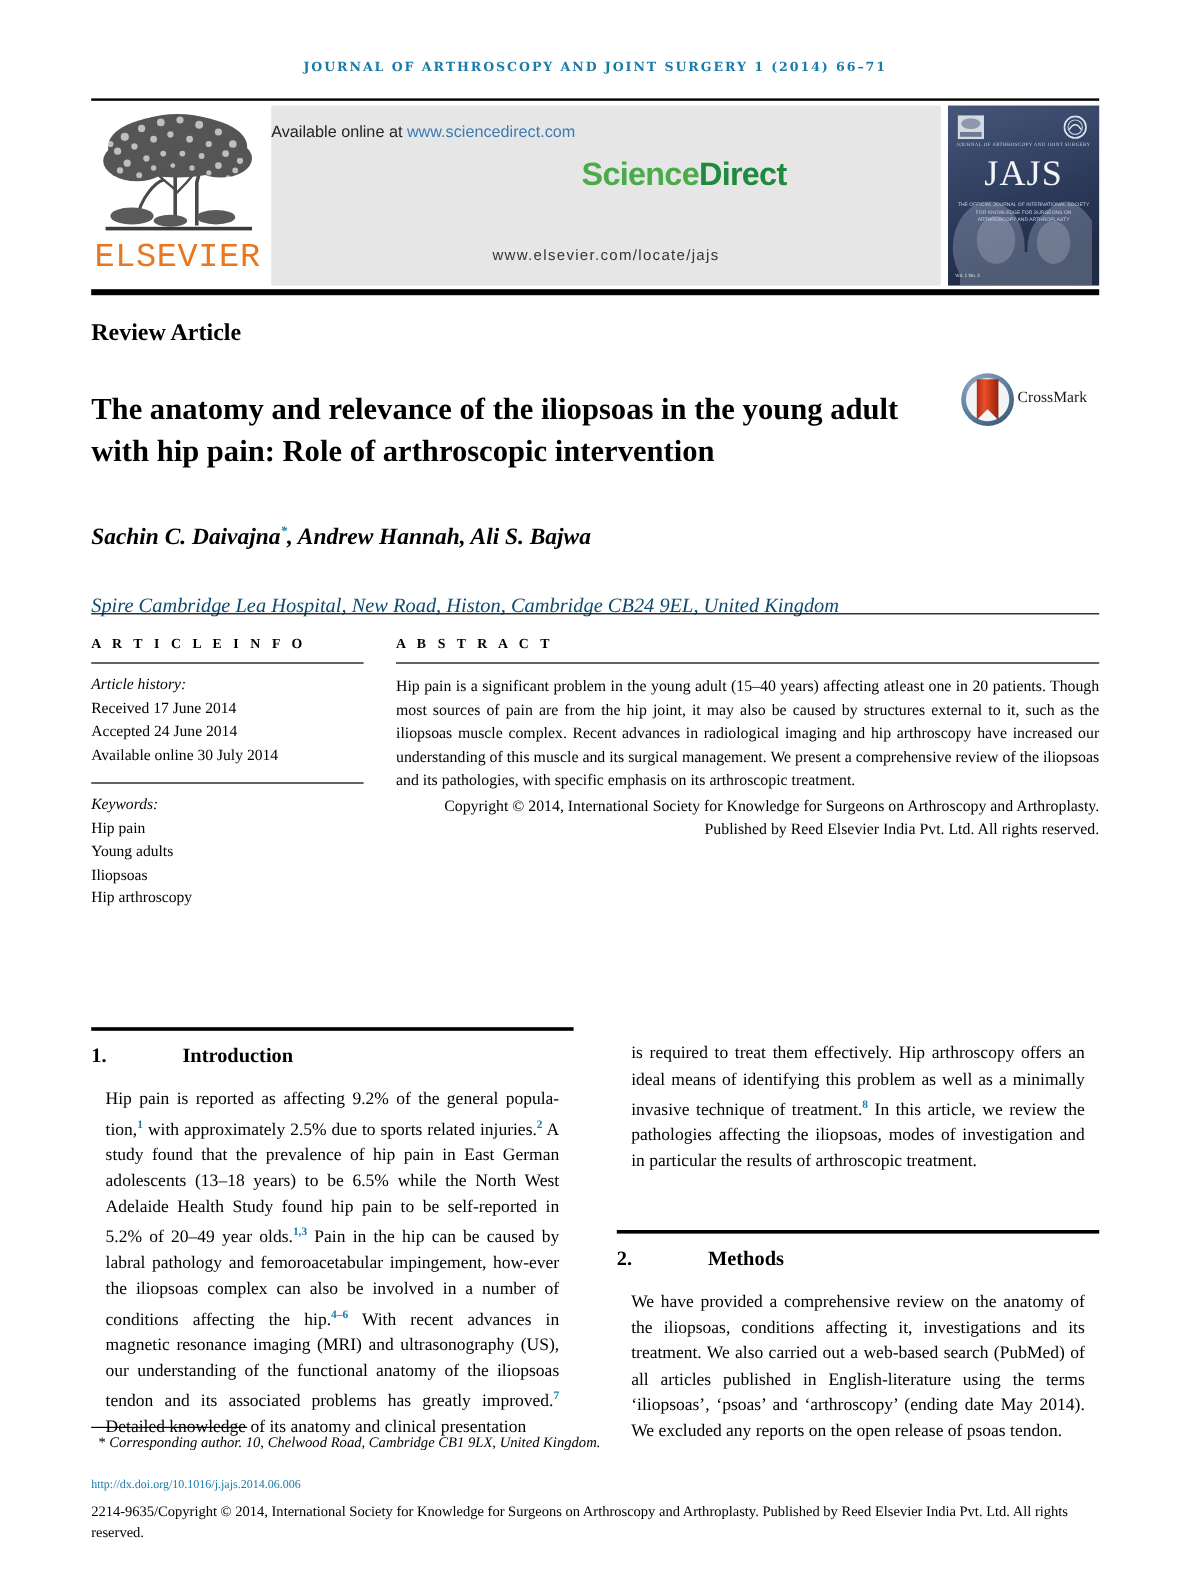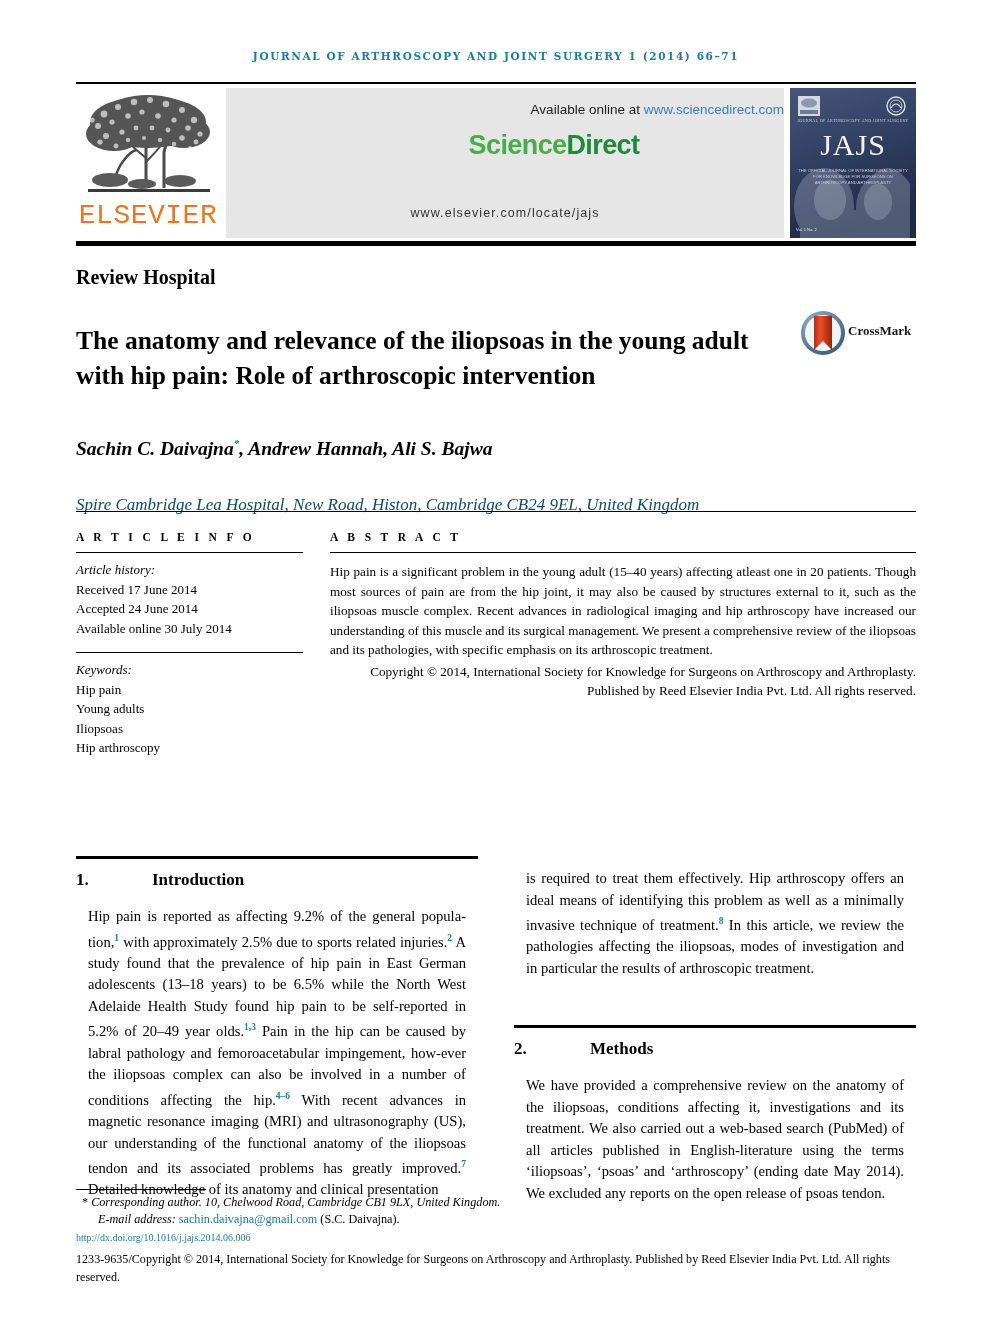--- a/index.html
+++ b/index.html
@@ -71,35 +71,36 @@
     position: absolute;
     left: 150px; top: 0;
     width: 558px;
     height: 150px;
     background: #e6e6e6;
   }
   .sd-avail {
     position: absolute;
     left: 0; top: 14px;
     width: 558px;
-    text-align: right;
+    text-align: left;
     font-family: "Liberation Sans", sans-serif;
     font-size: 13.5px;
     color: #222;
   }
   .sd-avail a { color: #3b7cb5; text-decoration: none; }
   .sd-logo {
     position: absolute;
     left: 0; top: 42px;
     width: 656px;
     text-align: center;
     font-family: "Liberation Sans", sans-serif;
     font-size: 27px;
     font-weight: bold;
     letter-spacing: -0.6px;
+    padding-left: 16px;
   }
   .sd-logo .s1 { color: #4bab4b; }
   .sd-logo .s2 { color: #1f8a3d; }
   .sd-url {
     position: absolute;
     left: 0; top: 118px;
     width: 558px;
     text-align: center;
     font-family: "Liberation Sans", sans-serif;
     font-size: 12.5px;
@@ -173,21 +174,21 @@
     position: absolute;
     left: 800px; top: 310px;
     width: 112px;
     height: 48px;
   }
   .cm-label {
     position: absolute;
     left: 48px; top: 13px;
     font-family: "Liberation Serif", serif;
     font-size: 13px;
-    font-weight: bold;
+    font-weight: normal;
     color: #1a1a1a;
   }
   .authors {
     position: absolute;
     left: 76px; top: 437px;
     font-family: "Liberation Serif", serif;
     font-style: italic;
     font-weight: bold;
     font-size: 19.5px;
     color: #000;
@@ -437,21 +438,21 @@
       </svg>
       <div class="cover-top-line">JOURNAL OF ARTHROSCOPY AND JOINT SURGERY</div>
       <div class="cover-jajs">JAJS</div>
       <div class="cover-sub">THE OFFICIAL JOURNAL OF INTERNATIONAL SOCIETY FOR KNOWLEDGE FOR SURGEONS ON ARTHROSCOPY AND ARTHROPLASTY</div>
       <div class="cover-bottom">Vol. 1 No. 2</div>
     </div>
 
   </div>
   <div class="masthead-rule-bot"></div>
 
-  <div class="article-type">Review Hospital</div>
+  <div class="article-type">Review Article</div>
   <h1 class="title">The anatomy and relevance of the iliopsoas in the young adult with hip pain: Role of arthroscopic intervention</h1>
 
   <div class="crossmark">
     <svg width="46" height="46" viewBox="0 0 46 46">
       <defs>
         <radialGradient id="cmg" cx="0.35" cy="0.3" r="0.85">
           <stop offset="0%" stop-color="#9fb4c9"></stop>
           <stop offset="60%" stop-color="#5d7e9c"></stop>
           <stop offset="100%" stop-color="#2f4f6b"></stop>
         </radialGradient>
@@ -525,22 +526,17 @@
     </div>
     <p class="para">We have provided a comprehensive review on the anatomy of the iliopsoas, conditions affecting it, investigations and its treatment. We also carried out a web-based search (PubMed) of all articles published in English-literature using the terms ‘iliopsoas’, ‘psoas’ and ‘arthroscopy’ (ending date May 2014). We excluded any reports on the open release of psoas tendon.</p>
   </div>
 
   <div class="foot-rule"></div>
   <div class="footnote">
     <div class="fn-corr">
       <span class="star">*</span>
       <span>Corresponding author. 10, Chelwood Road, Cambridge CB1 9LX, United Kingdom.</span>
     </div>
-    <div class="fn-mail">
-      <span class="lbl">E-mail address:</span>
-      <a class="link" href="#">sachin.daivajna@gmail.com</a>
-      <span>(S.C. Daivajna).</span>
-    </div>
   </div>
   <a class="doi link" href="#">http://dx.doi.org/10.1016/j.jajs.2014.06.006</a>
-  <div class="issn">1233-9635/Copyright © 2014, International Society for Knowledge for Surgeons on Arthroscopy and Arthroplasty. Published by Reed Elsevier India Pvt. Ltd. All rights reserved.</div>
+  <div class="issn">2214-9635/Copyright © 2014, International Society for Knowledge for Surgeons on Arthroscopy and Arthroplasty. Published by Reed Elsevier India Pvt. Ltd. All rights reserved.</div>
 
 </div>
 
 </body></html>

